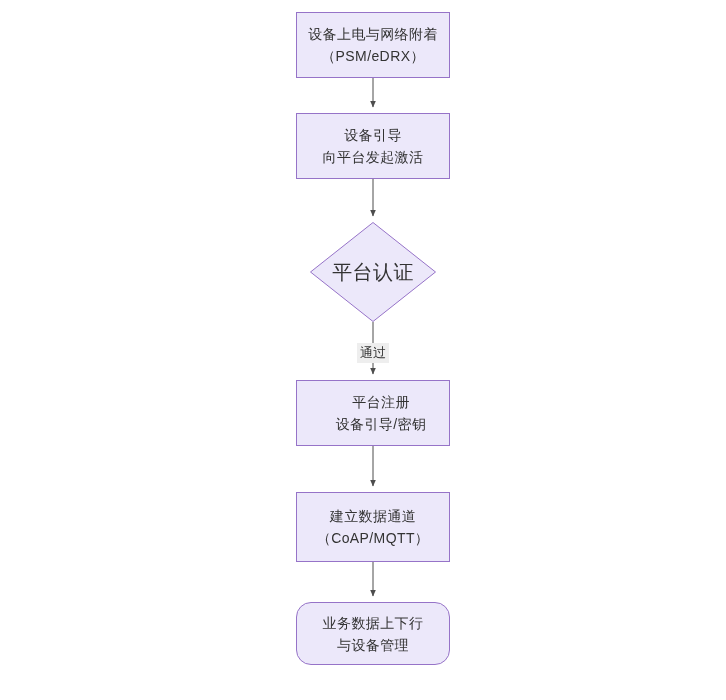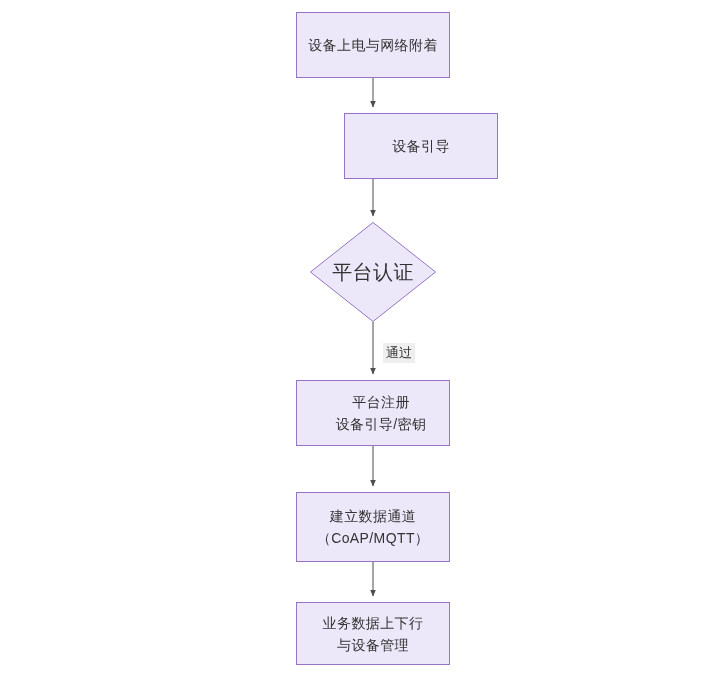--- a/index.html
+++ b/index.html
@@ -86,41 +86,43 @@
   </defs>
   <line x1="373" y1="78" x2="373" y2="107" stroke="#4d4d4d" stroke-width="1" marker-end="url(#arrowhead)"></line>
   <line x1="373" y1="179" x2="373" y2="216" stroke="#4d4d4d" stroke-width="1" marker-end="url(#arrowhead)"></line>
   <line x1="373" y1="322" x2="373" y2="374" stroke="#4d4d4d" stroke-width="1" marker-end="url(#arrowhead)"></line>
   <line x1="373" y1="446" x2="373" y2="486" stroke="#4d4d4d" stroke-width="1" marker-end="url(#arrowhead)"></line>
   <line x1="373" y1="558" x2="373" y2="596" stroke="#4d4d4d" stroke-width="1" marker-end="url(#arrowhead)"></line>
 </svg>
 
 <div class="node" style="left:296px; top:12px; width:154px; height:66px;">
   <span class="line">设备上电与网络附着</span>
+  <span class="line">（PSM/eDRX）</span>
 </div>
 
-<div class="node" style="left:296px; top:113px; width:154px; height:66px;margin-left:48px;">
+<div class="node" style="left:296px; top:113px; width:154px; height:66px;">
   <span class="line">设备引导</span>
+  <span class="line">向平台发起激活</span>
 </div>
 
 <div class="diamond-wrap" style="left:310px; top:222px; width:126px; height:100px;">
   <svg class="diamond-shape" viewBox="0 0 126 100" preserveAspectRatio="none" xmlns="http://www.w3.org/2000/svg">
     <polygon points="63,0.5 125.5,50 63,99.5 0.5,50" fill="#ece8fa" stroke="#9673c8" stroke-width="1"></polygon>
   </svg>
   <span class="diamond-label">平台认证</span>
 </div>
 
-<div class="edge-label" style="left:373px; top:353px;margin-left:26px;">通过</div>
+<div class="edge-label" style="left:373px; top:353px;">通过</div>
 
 <div class="node" style="left:296px; top:380px; width:154px; height:66px;padding-left:16px;">
   <span class="line">平台注册</span>
   <span class="line">设备引导/密钥</span>
 </div>
 
 <div class="node" style="left:296px; top:492px; width:154px; height:70px;">
   <span class="line">建立数据通道</span>
   <span class="line">（CoAP/MQTT）</span>
 </div>
 
-<div class="node" style="left:296px; top:602px; width:154px; height:63px;">
+<div class="node" style="left:296px; top:602px; width:154px; height:63px;border-radius:15px;">
   <span class="line">业务数据上下行</span>
   <span class="line">与设备管理</span>
 </div>
 
 </body></html>

